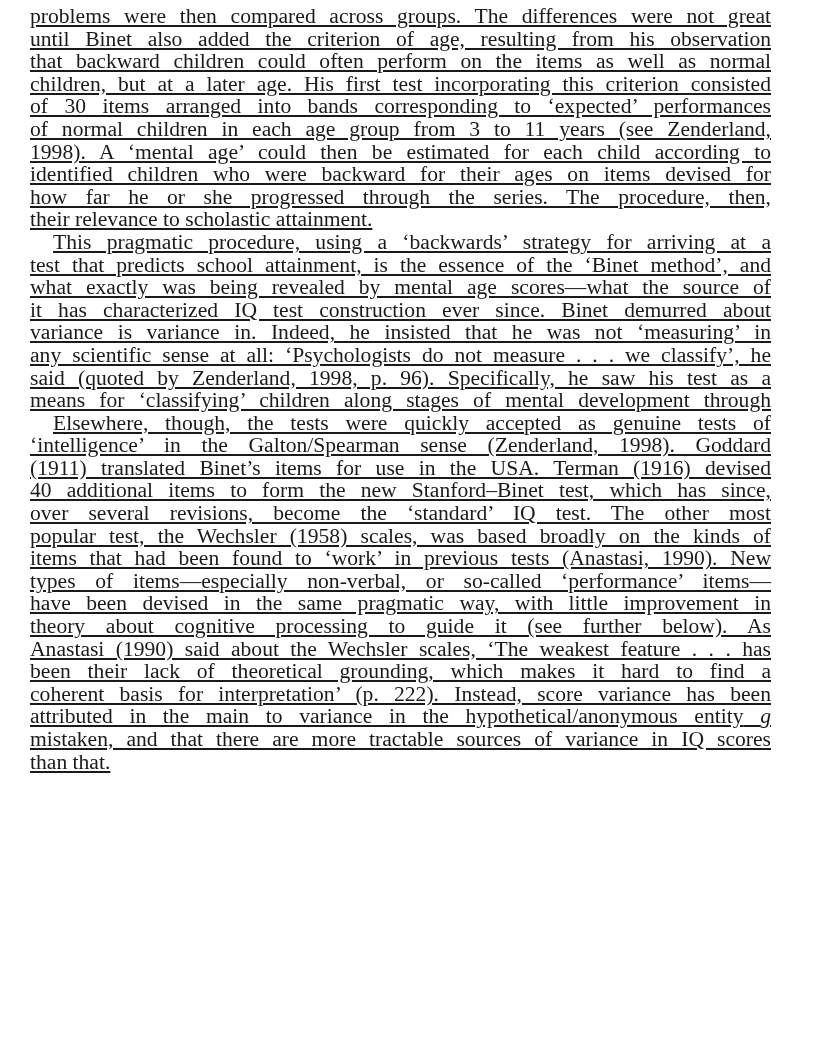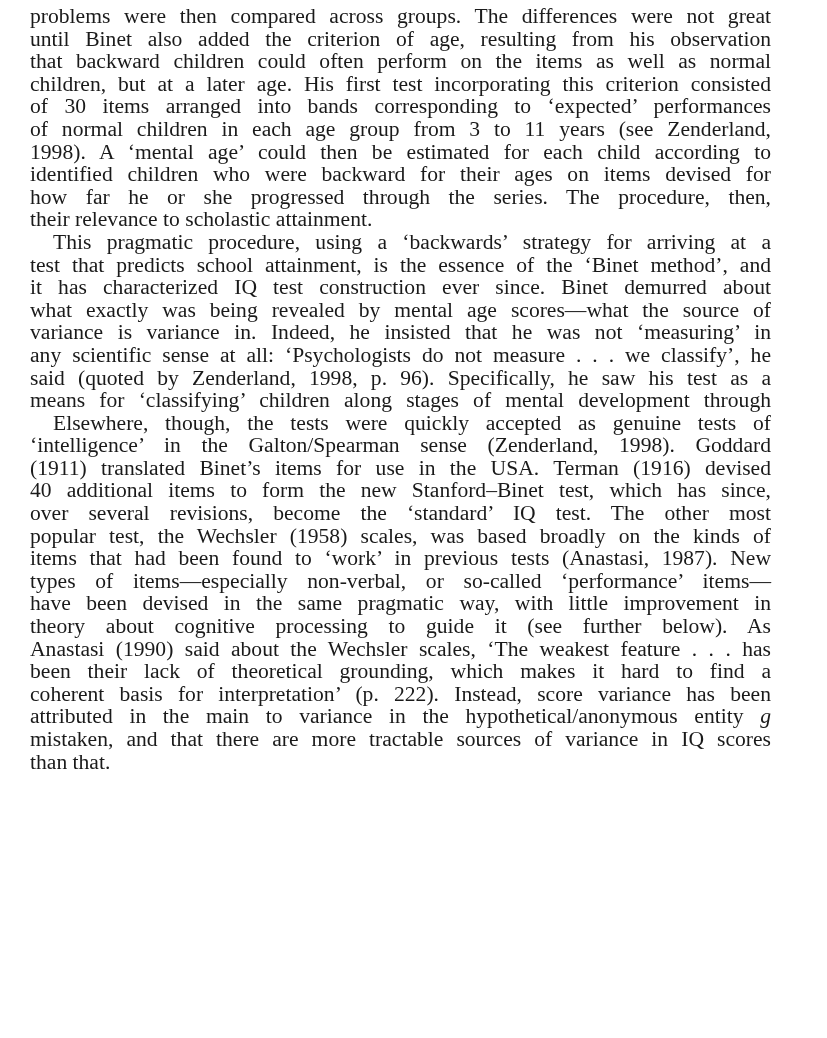--- a/index.html
+++ b/index.html
@@ -23,20 +23,21 @@
       line-height: 22.6px;
       color: #1a1a1a;
     }
     .line {
       display: block;
       height: 22.6px;
       white-space: nowrap;
       text-align: justify;
       text-align-last: justify;
       overflow: visible;
+      text-decoration: underline;
     }
     .line.last {
       text-align-last: left;
     }
     .line.indent {
       padding-left: 23px;
     }
     .para {
       margin: 0;
     }
@@ -56,36 +57,36 @@
     <span class="line">of normal children in each age group from 3 to 11 years (see Zenderland,</span>
     <span class="line">1998). A ‘mental age’ could then be estimated for each child according to</span>
     <span class="line">identified children who were backward for their ages on items devised for</span>
     <span class="line">how far he or she progressed through the series. The procedure, then,</span>
     <span class="line last">their relevance to scholastic attainment.</span>
   </div>
 
   <div class="para">
     <span class="line indent">This pragmatic procedure, using a ‘backwards’ strategy for arriving at a</span>
     <span class="line">test that predicts school attainment, is the essence of the ‘Binet method’, and</span>
+    <span class="line">what exactly was being revealed by mental age scores—what the source of</span>
     <span class="line">it has characterized IQ test construction ever since. Binet demurred about</span>
-    <span class="line">what exactly was being revealed by mental age scores—what the source of</span>
     <span class="line">variance is variance in. Indeed, he insisted that he was not ‘measuring’ in</span>
     <span class="line">any scientific sense at all: ‘Psychologists do not measure . . . we classify’, he</span>
     <span class="line">said (quoted by Zenderland, 1998, p. 96). Specifically, he saw his test as a</span>
     <span class="line">means for ‘classifying’ children along stages of mental development through</span>
   </div>
 
   <div class="para">
     <span class="line indent">Elsewhere, though, the tests were quickly accepted as genuine tests of</span>
     <span class="line">‘intelligence’ in the Galton/Spearman sense (Zenderland, 1998). Goddard</span>
     <span class="line">(1911) translated Binet’s items for use in the USA. Terman (1916) devised</span>
     <span class="line">40 additional items to form the new Stanford–Binet test, which has since,</span>
     <span class="line">over several revisions, become the ‘standard’ IQ test. The other most</span>
     <span class="line">popular test, the Wechsler (1958) scales, was based broadly on the kinds of</span>
-    <span class="line">items that had been found to ‘work’ in previous tests (Anastasi, 1987). New</span>
+    <span class="line">items that had been found to ‘work’ in previous tests (Anastasi, 1990). New</span>
     <span class="line">types of items—especially non-verbal, or so-called ‘performance’ items—</span>
     <span class="line">have been devised in the same pragmatic way, with little improvement in</span>
     <span class="line">theory about cognitive processing to guide it (see further below). As</span>
     <span class="line">Anastasi (1990) said about the Wechsler scales, ‘The weakest feature . . . has</span>
     <span class="line">been their lack of theoretical grounding, which makes it hard to find a</span>
     <span class="line">coherent basis for interpretation’ (p. 222). Instead, score variance has been</span>
     <span class="line"><span>attributed in the main to variance in the hypothetical/anonymous entity</span> <em>g</em></span>
     <span class="line">mistaken, and that there are more tractable sources of variance in IQ scores</span>
     <span class="line last">than that.</span>
   </div>

